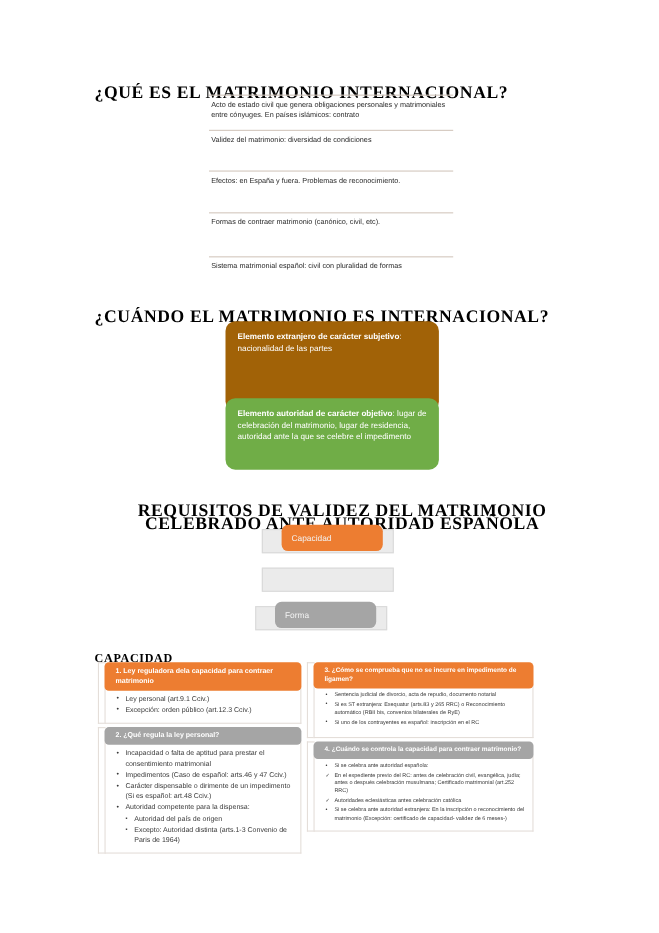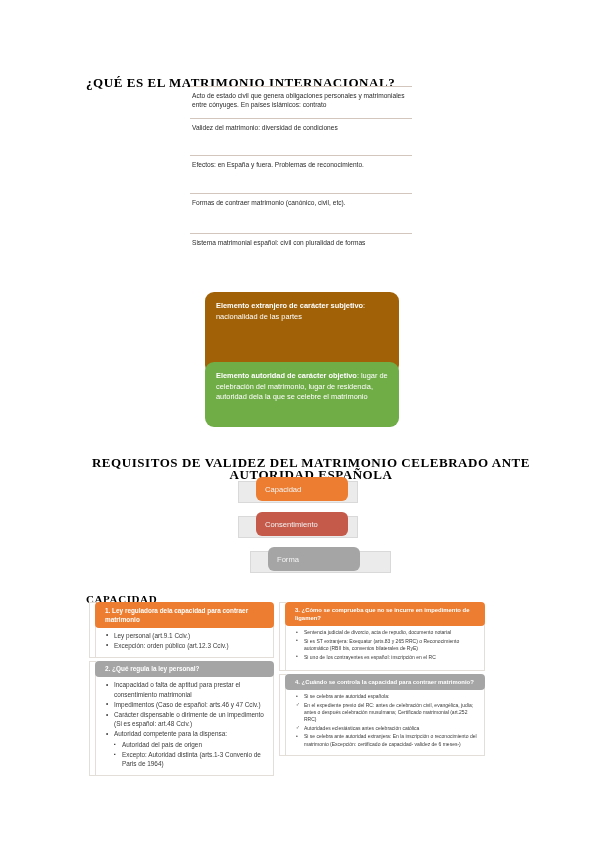--- a/index.html
+++ b/index.html
@@ -21,21 +21,21 @@
   .page {
     position: absolute;
     inset: 0;
   }
 
   
   .doc-heading {
     position: absolute;
     font-family: "Liberation Serif", serif;
     font-weight: bold;
-    font-size: 13px;
+    font-size: 16px;
     letter-spacing: 0.55px;
     line-height: 12.2px;
     color: #000;
     text-transform: uppercase;
   }
   .doc-heading.plain {
     letter-spacing: 0.5px;
   }
 
   
@@ -184,42 +184,42 @@
   <h1 class="doc-heading" style="left:86px; top:68px; width:460px;">¿QUÉ ES EL MATRIMONIO INTERNACIONAL?</h1>
 
   <div class="rule-list">
     <div class="rule-item" style="height:32px;">Acto de estado civil que genera obligaciones personales y matrimoniales entre cónyuges. En países islámicos: contrato</div>
     <div class="rule-item" style="height:37px;">Validez del matrimonio: diversidad de condiciones</div>
     <div class="rule-item" style="height:38px;">Efectos: en España y fuera. Problemas de reconocimiento.</div>
     <div class="rule-item" style="height:40px;">Formas de contraer matrimonio (canónico, civil, etc).</div>
     <div class="rule-item" style="height:32px;">Sistema matrimonial español: civil con pluralidad de formas</div>
   </div>
 
+  <h1 class="doc-heading" style="left:86px; top:272px; width:460px;">¿CUÁNDO EL MATRIMONIO ES INTERNACIONAL?</h1>
 
   <div class="round-block" id="blk-blue" style="left:205px; top:292px; width:194px; height:82px; background:#a16207;">
     <b>Elemento extranjero de carácter subjetivo</b><span>: nacionalidad de las partes</span>
   </div>
 
   <div class="round-block" id="blk-green" style="left:205px; top:362px; width:194px; height:65px; background:#70AD47;">
-    <b>Elemento autoridad de carácter objetivo</b><span>: lugar de celebración del matrimonio, lugar de residencia, autoridad dela la que se celebre el matrimonio</span>
+    <b>Elemento autoridad de carácter objetivo</b><span>: lugar de celebración del matrimonio, lugar de residencia, autoridad ante la que se celebre el impedimento</span>
   </div>
 
   <h1 class="doc-heading" style="left:86px; top:448px; width:450px;text-align:center;">REQUISITOS DE VALIDEZ DEL MATRIMONIO CELEBRADO ANTE AUTORIDAD ESPAÑOLA</h1>
 
   <div class="proc-row" style="left:238px; top:477px; width:120px;">
     <div class="proc-back"></div>
     <div class="proc-pill" style="background:#ED7D31;">Capacidad</div>
   </div>
 
   <div class="proc-row" style="left:238px; top:512px; width:120px;">
     <div class="proc-back"></div>
-    <div class="proc-pill" style="background:#C55A4A;">Consentimiento</div>
-  </div>
-
-  <div class="proc-row" style="left:250px; top:547px; width:120px;padding-left:21px;">
+  </div>
+
+  <div class="proc-row" style="left:232px; top:547px; width:120px;">
     <div class="proc-back"></div>
     <div class="proc-pill" style="background:#A5A5A5;">Forma</div>
   </div>
 
   <h1 class="doc-heading plain" style="left:86px; top:586px; width:300px; font-size:11px; letter-spacing:0.6px;">CAPACIDAD</h1>
 
   <div class="cap-col col-left" style="left:95px; top:602px; width:179px;">
 
     <div class="cap-card">
       <div class="tab-stub"></div>

